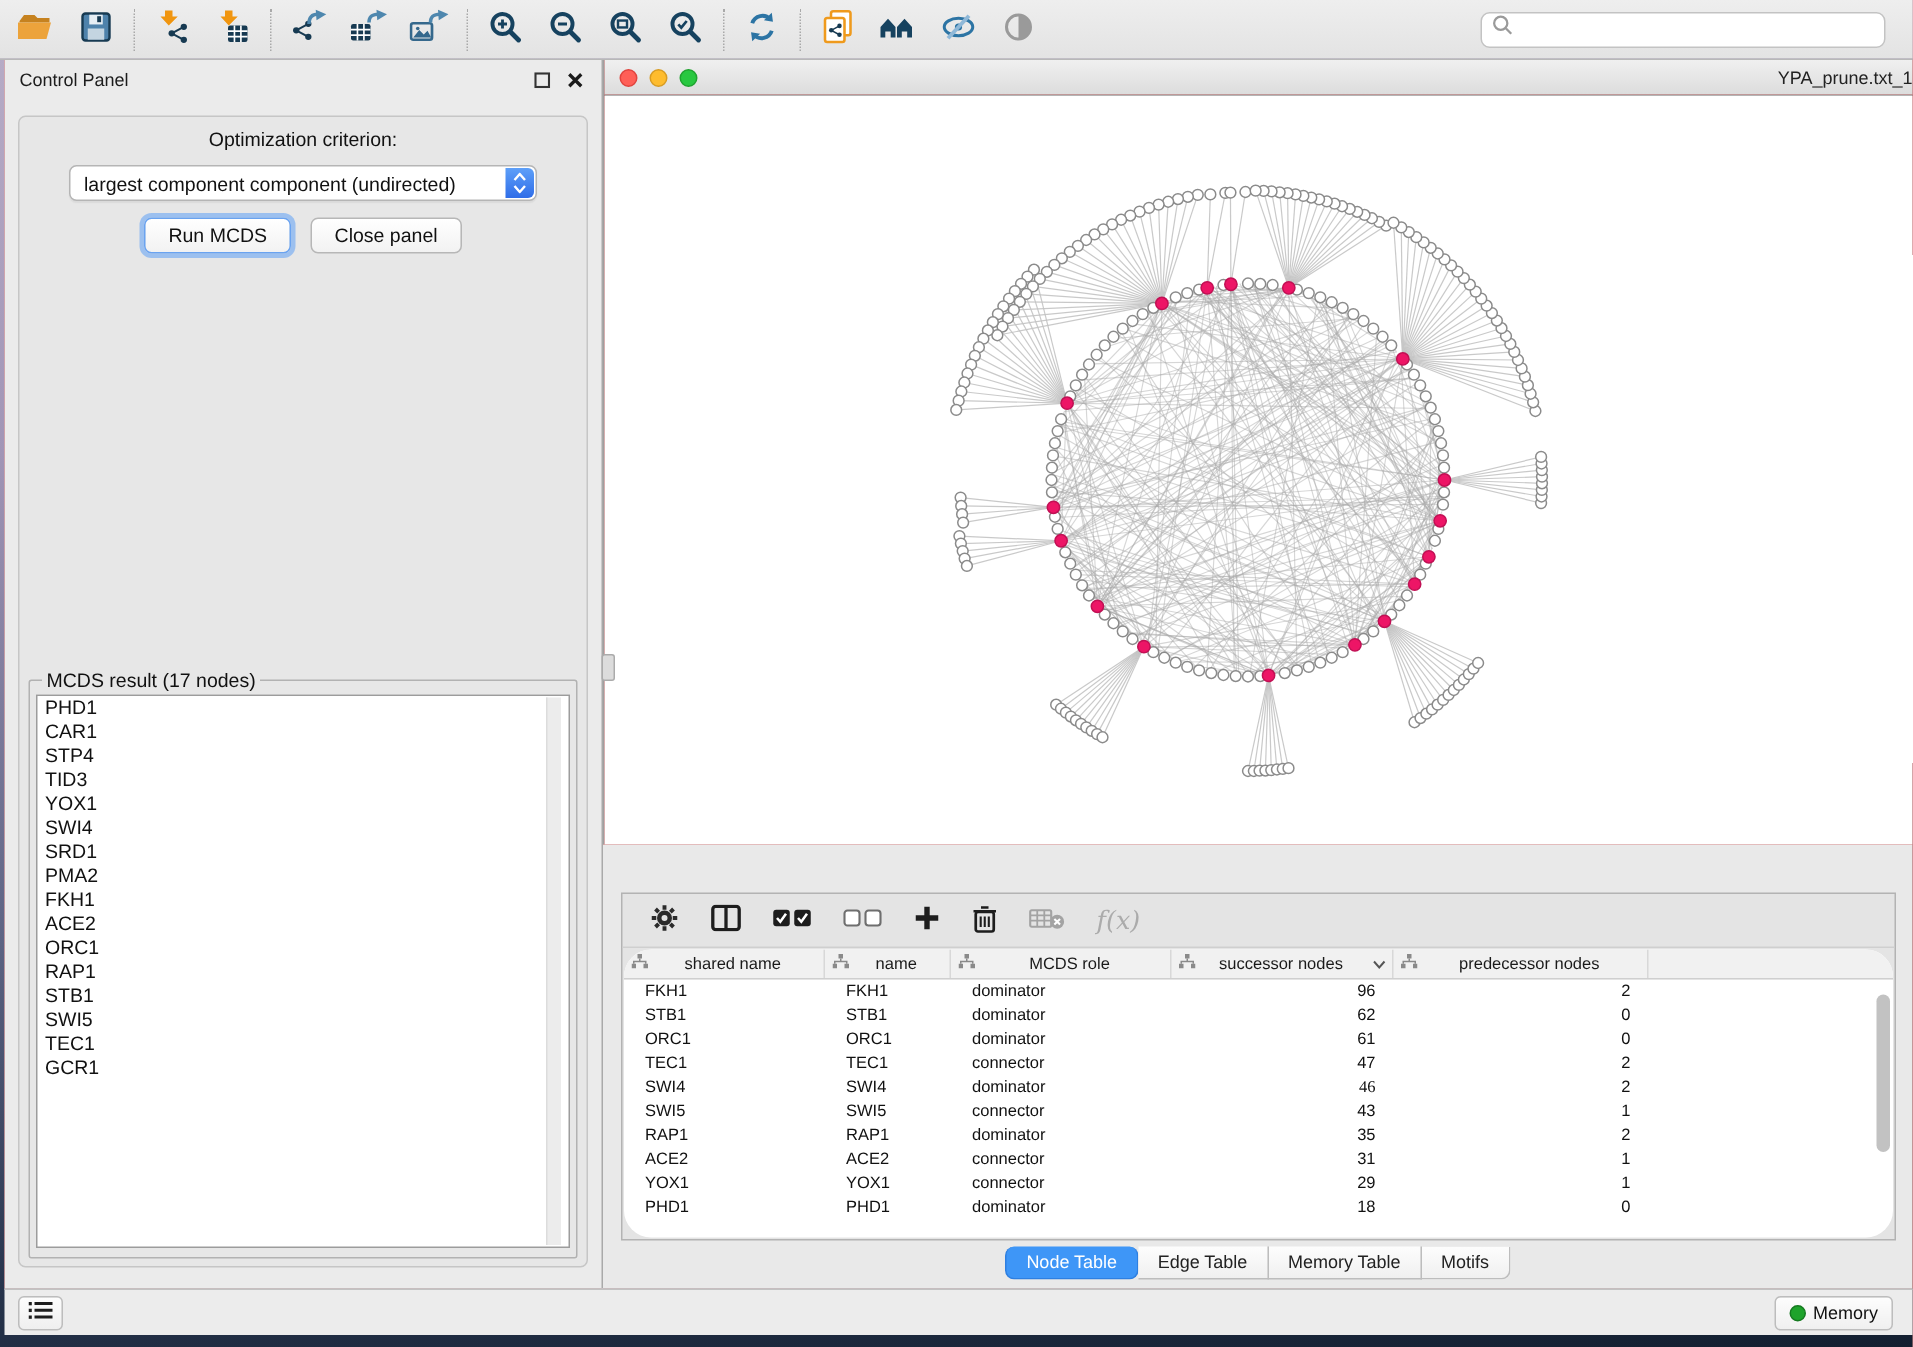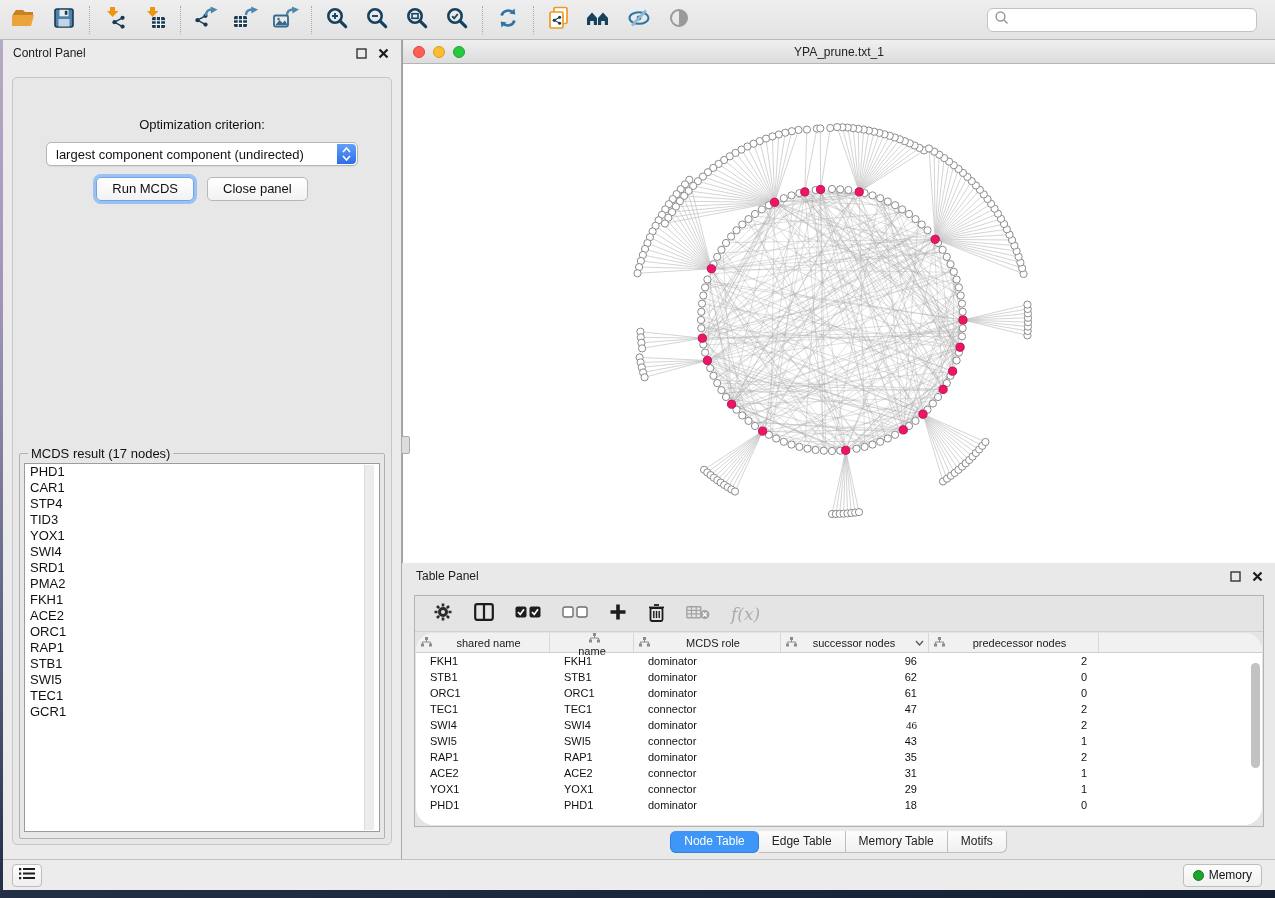--- a/index.html
+++ b/index.html
@@ -30,21 +30,21 @@
   .panel-title .sp { flex:1; }
   .winbtn { width:16px; height:14px; border:none; background:transparent; display:flex; align-items:center; justify-content:center; cursor:pointer; margin-left:6px; }
   .cp-tabs { display:flex; justify-content:center; position:relative; z-index:2; margin-top:8px; }
   .cp-tab { font-size:13px; color:#222; background:linear-gradient(#ffffff,#f1f1f1);
     border:1px solid #bdbdbd; border-left:none; padding:3px 13px 4px 13px; cursor:pointer; }
   .cp-tab:first-child { border-left:1px solid #bdbdbd; border-radius:5px 0 0 0; }
   .cp-tab.pre-active { border-radius:0 5px 0 0; }
   .cp-tab.active { background:#469cf8; color:#fff; border:1px solid #2e7fe0; border-radius:5px; margin-left:2px; }
   .cp-body { position:absolute; left:9px; right:9px; top:37px; bottom:14px;
     background:#e7e7e7; border:1px solid #c6c6c6; border-radius:5px; }
-  .crit-label { text-align:center; font-size:13px; color:#111; margin-top:39px; }
+  .crit-label { text-align:center; font-size:13px; color:#111; margin-top:7px; }
   .combo { width:312px; height:24px; margin:10px auto 0 auto; background:#fff; border:1px solid #b5b5b5;
     border-radius:5px; position:relative; font-size:13px; color:#111; display:flex; align-items:center;
     padding-left:9px; cursor:pointer; box-shadow:0 1px 1px rgba(0,0,0,.06); }
   .combo .stepper { position:absolute; right:1px; top:1px; bottom:1px; width:19px;
     background:linear-gradient(#5ea0f9,#2f6de8); border-radius:0 4px 4px 0;
     display:flex; flex-direction:column; align-items:center; justify-content:center; gap:2px; }
   .btn-row { display:flex; justify-content:center; gap:13px; margin-top:11px; }
   .mbtn { font-size:13px; color:#111; background:linear-gradient(#ffffff,#f2f2f2);
     border:1px solid #b7b7b7; border-radius:5px; padding:3px 15px 4px 15px; cursor:pointer; }
   .mbtn.focused { box-shadow:0 0 0 3px rgba(95,160,245,.55); border-color:#6aa3f0; }
@@ -56,21 +56,21 @@
   .result-scroll { position:absolute; right:5px; top:1px; bottom:1px; width:10px; background:#ececec; border-left:1px solid #dcdcdc; }
   .ritem { font-size:13px; color:#111; line-height:16px; padding-left:5px; }
 
   
   .rside { flex:1; display:flex; flex-direction:column; position:relative; }
   .netpanel { height:523px; display:flex; flex-direction:column; border-left:1px solid #9f9f9f; }
   .net-titlebar { height:24px; background:linear-gradient(#f0f0f0,#dcdcdc); border-bottom:1px solid #b4b4b4;
     display:flex; align-items:center; position:relative; }
   .lights { display:flex; gap:8px; margin-left:10px; }
   .light { width:12px; height:12px; border-radius:50%; }
-  .net-title { position:absolute; left:0; right:0; text-align:center; font-size:12px; color:#222; }
+  .net-title { position:absolute; left:0; right:0; text-align:right; font-size:12px; color:#222; }
   .net-canvas { flex:1; background:#fff; position:relative; }
   .net-canvas svg { display:block; }
   .chord { stroke:#a9a9a9; stroke-opacity:.48; stroke-width:.75; }
   .fan { stroke:#c3c3c3; stroke-opacity:.9; stroke-width:.8; }
   .cnode { fill:#fff; stroke:#8b8b8b; stroke-width:1; }
   .hub { fill:#ed1566; stroke:#c11054; stroke-width:1; }
   .split-handle { position:absolute; left:-2px; top:372px; width:9px; height:18px;
     background:#dcdcdc; border:1px solid #ababab; border-radius:2px; cursor:row-resize; }
 
   
@@ -990,34 +990,20 @@
               <circle cx="328.6" cy="340.2" r="4.1" class="hub"></circle>
               <circle cx="304.4" cy="296.5" r="4.1" class="hub"></circle>
               <circle cx="299.3" cy="274.2" r="4.1" class="hub"></circle>
               <circle cx="308.4" cy="204.8" r="4.1" class="hub"></circle>
             </svg>
           <div class="split-handle"></div>
         </div>
       </div>
 
       <div class="tpanel">
-        <div class="panel-title" style="padding-left:14px;">
-          <span>Table Panel</span>
-          <span class="sp"></span>
-          <button class="winbtn">
-              <svg width="11" height="11" viewBox="0 0 11 11">
-                <rect x="1" y="1" width="9" height="9" fill="none" stroke="#333" stroke-width="1.4"></rect>
-              </svg>
-            </button>
-          <button class="winbtn">
-              <svg width="11" height="11" viewBox="0 0 11 11">
-                <path d="M1.5 1.5l8 8M9.5 1.5l-8 8" stroke="#1b1b1b" stroke-width="2.2"></path>
-              </svg>
-            </button>
-        </div>
 
         <div class="tp-frame">
           <div class="tp-toolbar">
             <button class="tpbtn">
                 <span><svg width="20" height="20" viewBox="0 0 20 20">
                     <g stroke="#2b2b2b" stroke-width="2.6">
                       <path d="M10 1.5v3M10 15.5v3M1.5 10h3M15.5 10h3M4 4l2.1 2.1M13.9 13.9L16 16M16 4l-2.1 2.1M6.1 13.9L4 16"></path>
                     </g>
                     <circle cx="10" cy="10" r="5" fill="#2b2b2b"></circle>
                     <circle cx="10" cy="10" r="2" fill="#e4e4e4"></circle>
@@ -1074,21 +1060,21 @@
                   <span><svg width="11" height="10" viewBox="0 0 11 10">
                       <g fill="#8a8a8a">
                         <rect x="4" y="0" width="3" height="3"></rect>
                         <rect x="0" y="6.5" width="3" height="3"></rect>
                         <rect x="8" y="6.5" width="3" height="3"></rect>
                       </g>
                       <path d="M5.5 3v2M1.5 6.5V5h8v1.5" stroke="#8a8a8a" fill="none" stroke-width="1"></path>
                     </svg></span>
                   <span class="lbl">shared name</span>
                 </div>
-                <div class="th" style="width: 84px; flex-direction: column;">
+                <div class="th" style="width: 84px;">
                   <span><svg width="11" height="10" viewBox="0 0 11 10">
                       <g fill="#8a8a8a">
                         <rect x="4" y="0" width="3" height="3"></rect>
                         <rect x="0" y="6.5" width="3" height="3"></rect>
                         <rect x="8" y="6.5" width="3" height="3"></rect>
                       </g>
                       <path d="M5.5 3v2M1.5 6.5V5h8v1.5" stroke="#8a8a8a" fill="none" stroke-width="1"></path>
                     </svg></span>
                   <span class="lbl">name</span>
                 </div>

